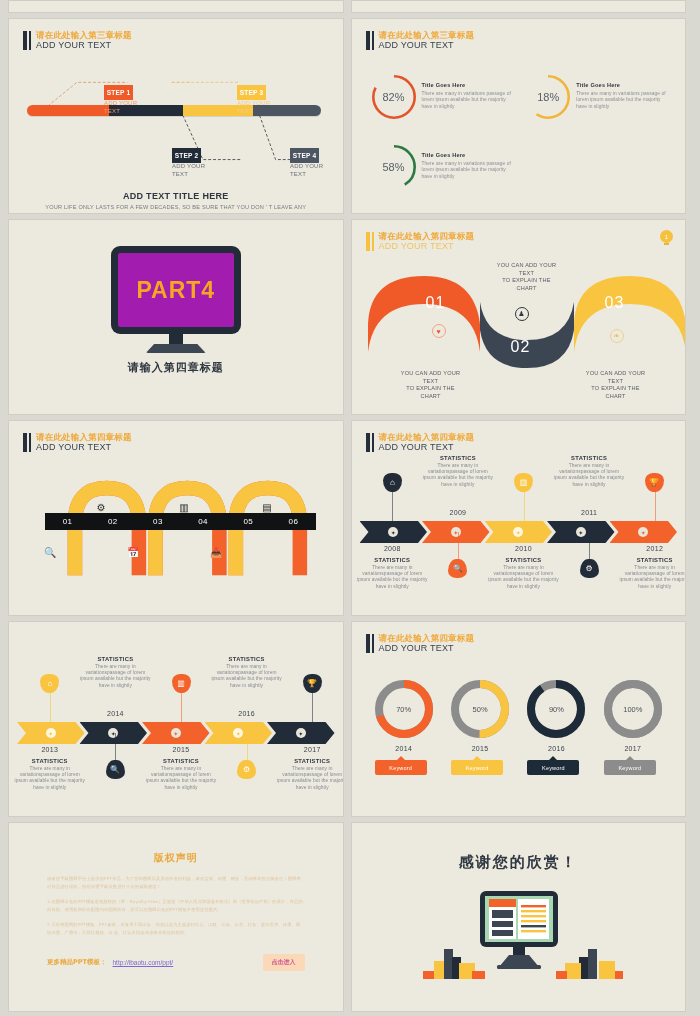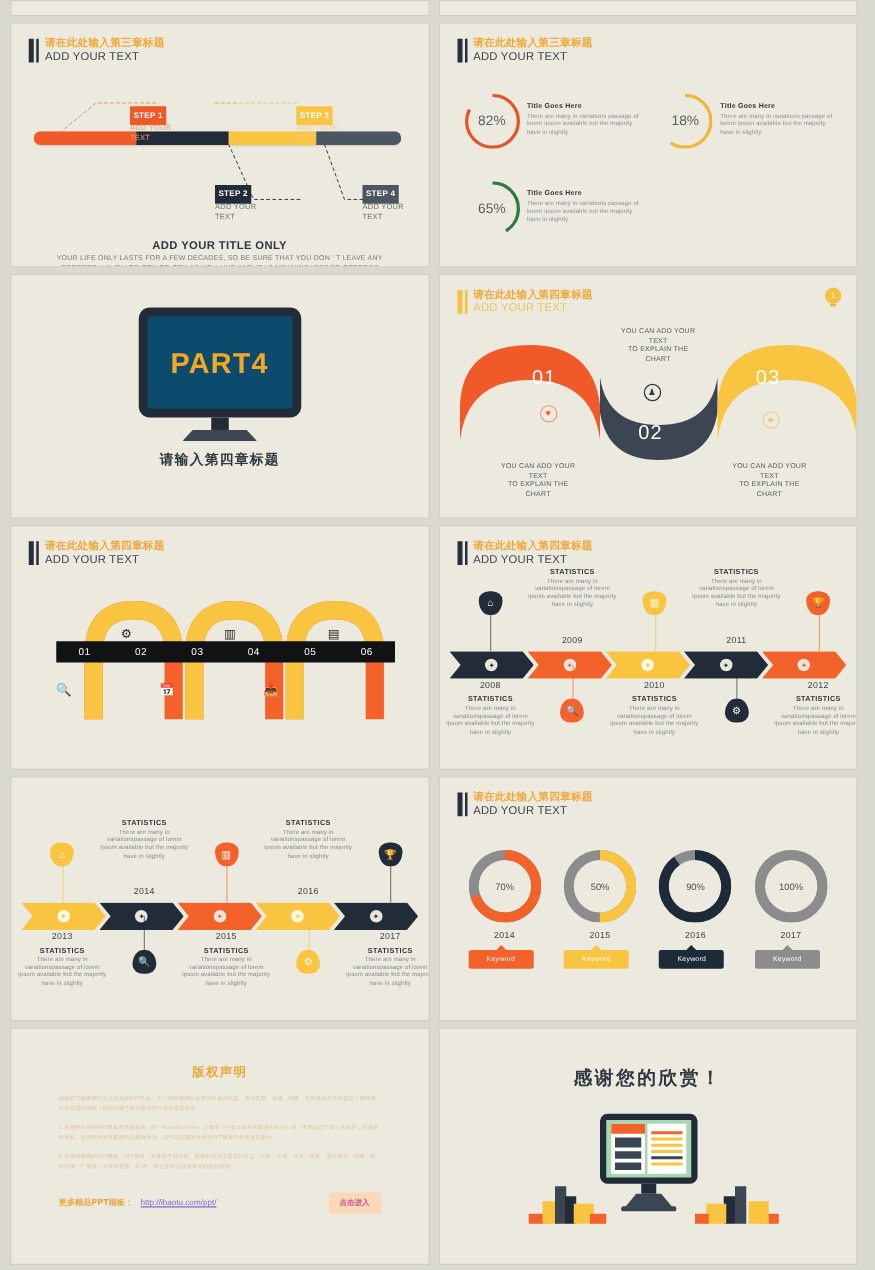--- a/index.html
+++ b/index.html
@@ -84,21 +84,21 @@
      justify-content: center; font-size: 11px; color: #5a6069; }
   .ptxt { padding-top: 7px; }
   .ptxt .pt { font-size: 5.6px; font-weight: bold; color: #2f3740; margin-bottom: 3px;
      letter-spacing: .2px; }
   .ptxt .pd { font-size: 4.8px; color: #8b9099; line-height: 6.4px; letter-spacing: .1px; }
 
   
   .s3 .mon { position: absolute; left: 50%; top: 26px; transform: translateX(-50%); }
   .s3 .screenbox { width: 130px; height: 88px; background: #222b38; border-radius: 9px;
      padding: 7px; }
-  .s3 .screen { width: 100%; height: 100%; background: #0c4a6e; border-radius: 2px;
+  .s3 .screen { width: 100%; height: 100%; background: #a21caf; border-radius: 2px;
      display: flex; align-items: center; justify-content: center; }
   .s3 .screen span { font-size: 23px; font-weight: bold; color: #f5a623;
      letter-spacing: 1px; }
   .s3 .neck { width: 14px; height: 10px; background: #222b38; margin: 0 auto; }
   .s3 .foot { width: 60px; height: 9px; background: #3d4653; margin: 0 auto;
      clip-path: polygon(14% 0, 86% 0, 100% 100%, 0 100%); border-radius: 2px; }
   .s3 .cap { position: absolute; left: 0; right: 0; top: 140px; text-align: center;
      font-size: 11px; font-weight: bold; color: #2f3740; letter-spacing: 1px;
      font-family: "DejaVu Sans", sans-serif; }
 
@@ -239,21 +239,21 @@
       <div class="stepchip chip2">STEP 2</div>
       <div class="stepsub sub2" style="white-space:pre">ADD YOUR
 TEXT</div>
       <div class="stepchip chip3">STEP 3</div>
       <div class="stepsub sub3" style="white-space:pre">ADD YOUR
 TEXT</div>
       <div class="stepchip chip4">STEP 4</div>
       <div class="stepsub sub4" style="white-space:pre">ADD YOUR
 TEXT</div>
 
-      <div class="bottitle">ADD YOUR TITLE ONLY</div>
+      <div class="bottitle">ADD TEXT TITLE HERE</div>
       <div class="botpara">YOUR LIFE ONLY LASTS FOR A FEW DECADES, SO BE SURE THAT YOU DON ' T LEAVE ANY REGRETS. LAUGH OR CRY OR CRY AS YOU LIKE,AND IT ' S MEANINGLESS TO OPPRESS YOURSELF.</div>
     </div>
 
     <div class="slide h-main s2">
       <div class="hdr">
         <div class="bars">
             <i></i>
             <i class="thin"></i>
           </div>
         <div class="txt">
@@ -284,21 +284,21 @@
      <div class="ptxt">
        <div class="pt">Title Goes Here</div>
        <div class="pd">There are many  in variations passage of lorem ipsum available but the majority have in slightly</div>
      </div>
           </div>
           <div class="pcell">
             <div class="pring">
        <svg width="44" height="44" viewBox="0 0 44 44">
     <circle cx="22" cy="22" r="20.7" fill="none" stroke="#2c7a42" stroke-width="2.6" stroke-dasharray="53.325393702033146 76.73654215658428" transform="rotate(-90 22 22)" stroke-linecap="butt"></circle>
               </svg>
-       <div class="pv">65%</div>
+       <div class="pv">58%</div>
      </div>
      <div class="ptxt">
        <div class="pt">Title Goes Here</div>
        <div class="pd">There are many  in variations passage of lorem ipsum available but the majority have in slightly</div>
      </div>
           </div>
         </div>
     </div>
   </div>
 

